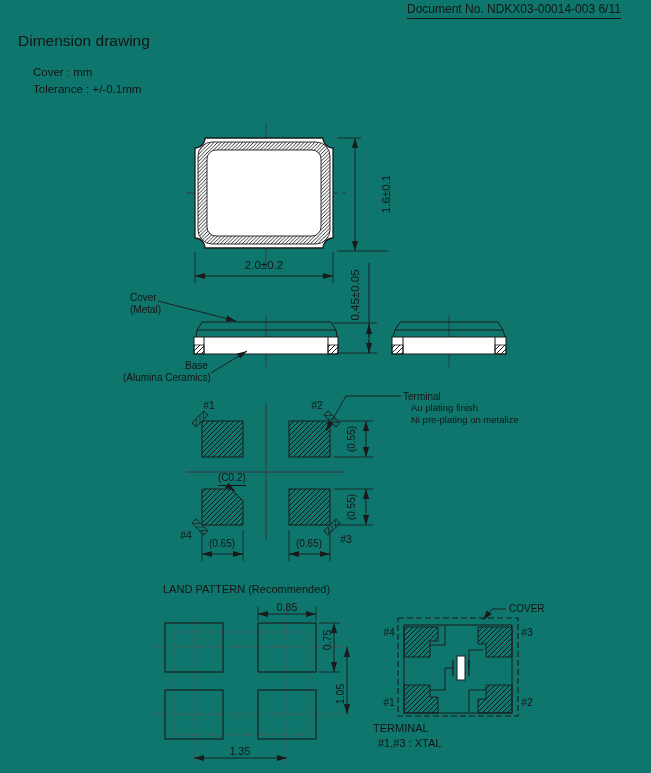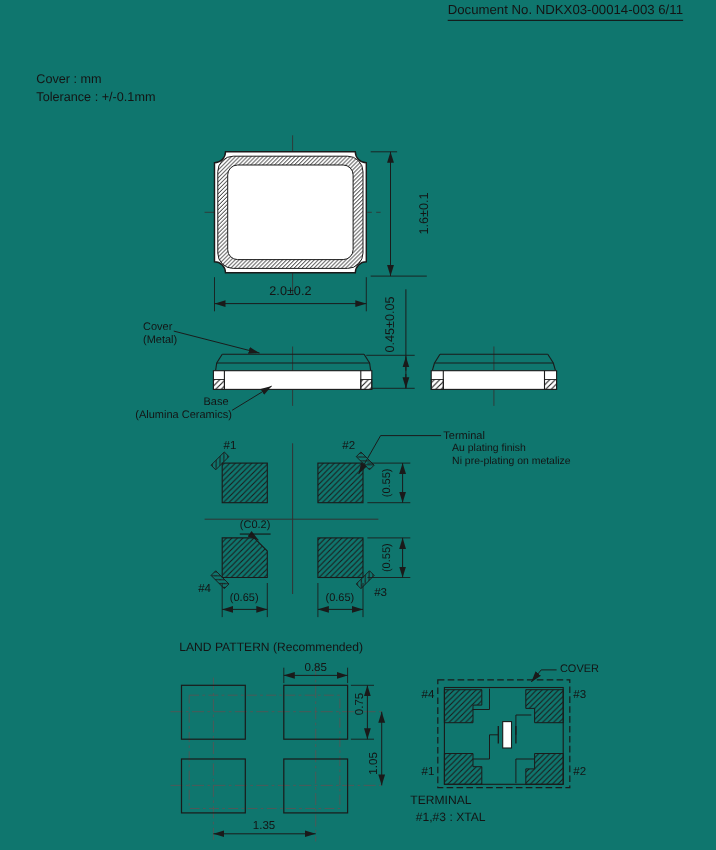--- a/index.html
+++ b/index.html
@@ -171,20 +171,21 @@
       <line x1="453" y1="660" x2="453" y2="676" stroke-width="1.2"></line>
       <line x1="469" y1="660" x2="469" y2="676" stroke-width="1.2"></line>
       <rect x="457" y="656" width="8" height="24" fill="#ffffff" stroke-width="1"></rect>
 
       <path d="M506,609 H492 L483,620" stroke-width="0.9" marker-end="url(#arr)"></path>
     </g>
   </svg>
 
   <div class="lbl f12 ul" style="left:407px; top:3px;">Document No. NDKX03-00014-003 6/11</div>
 
+  <div class="lbl f15" style="left:18px; top:32px;">Dimension drawing</div>
   <div class="lbl f115" style="left:33px; top:66px;">Cover : mm</div>
   <div class="lbl f115" style="left:33px; top:83px;">Tolerance : +/-0.1mm</div>
 
   <div class="lbl f115 ctr" style="left:264px; top:266px;">2.0±0.2</div>
   <div class="lbl f115 rot" style="left:387px; top:194px;">1.6±0.1</div>
   <div class="lbl f115 rot" style="left:356px; top:295px;">0.45±0.05</div>
 
   <div class="lbl f10" style="left:130px; top:292px;">Cover</div>
   <div class="lbl f10" style="left:130px; top:304px;">(Metal)</div>
   <div class="lbl f10" style="left:185px; top:360px;">Base</div>

